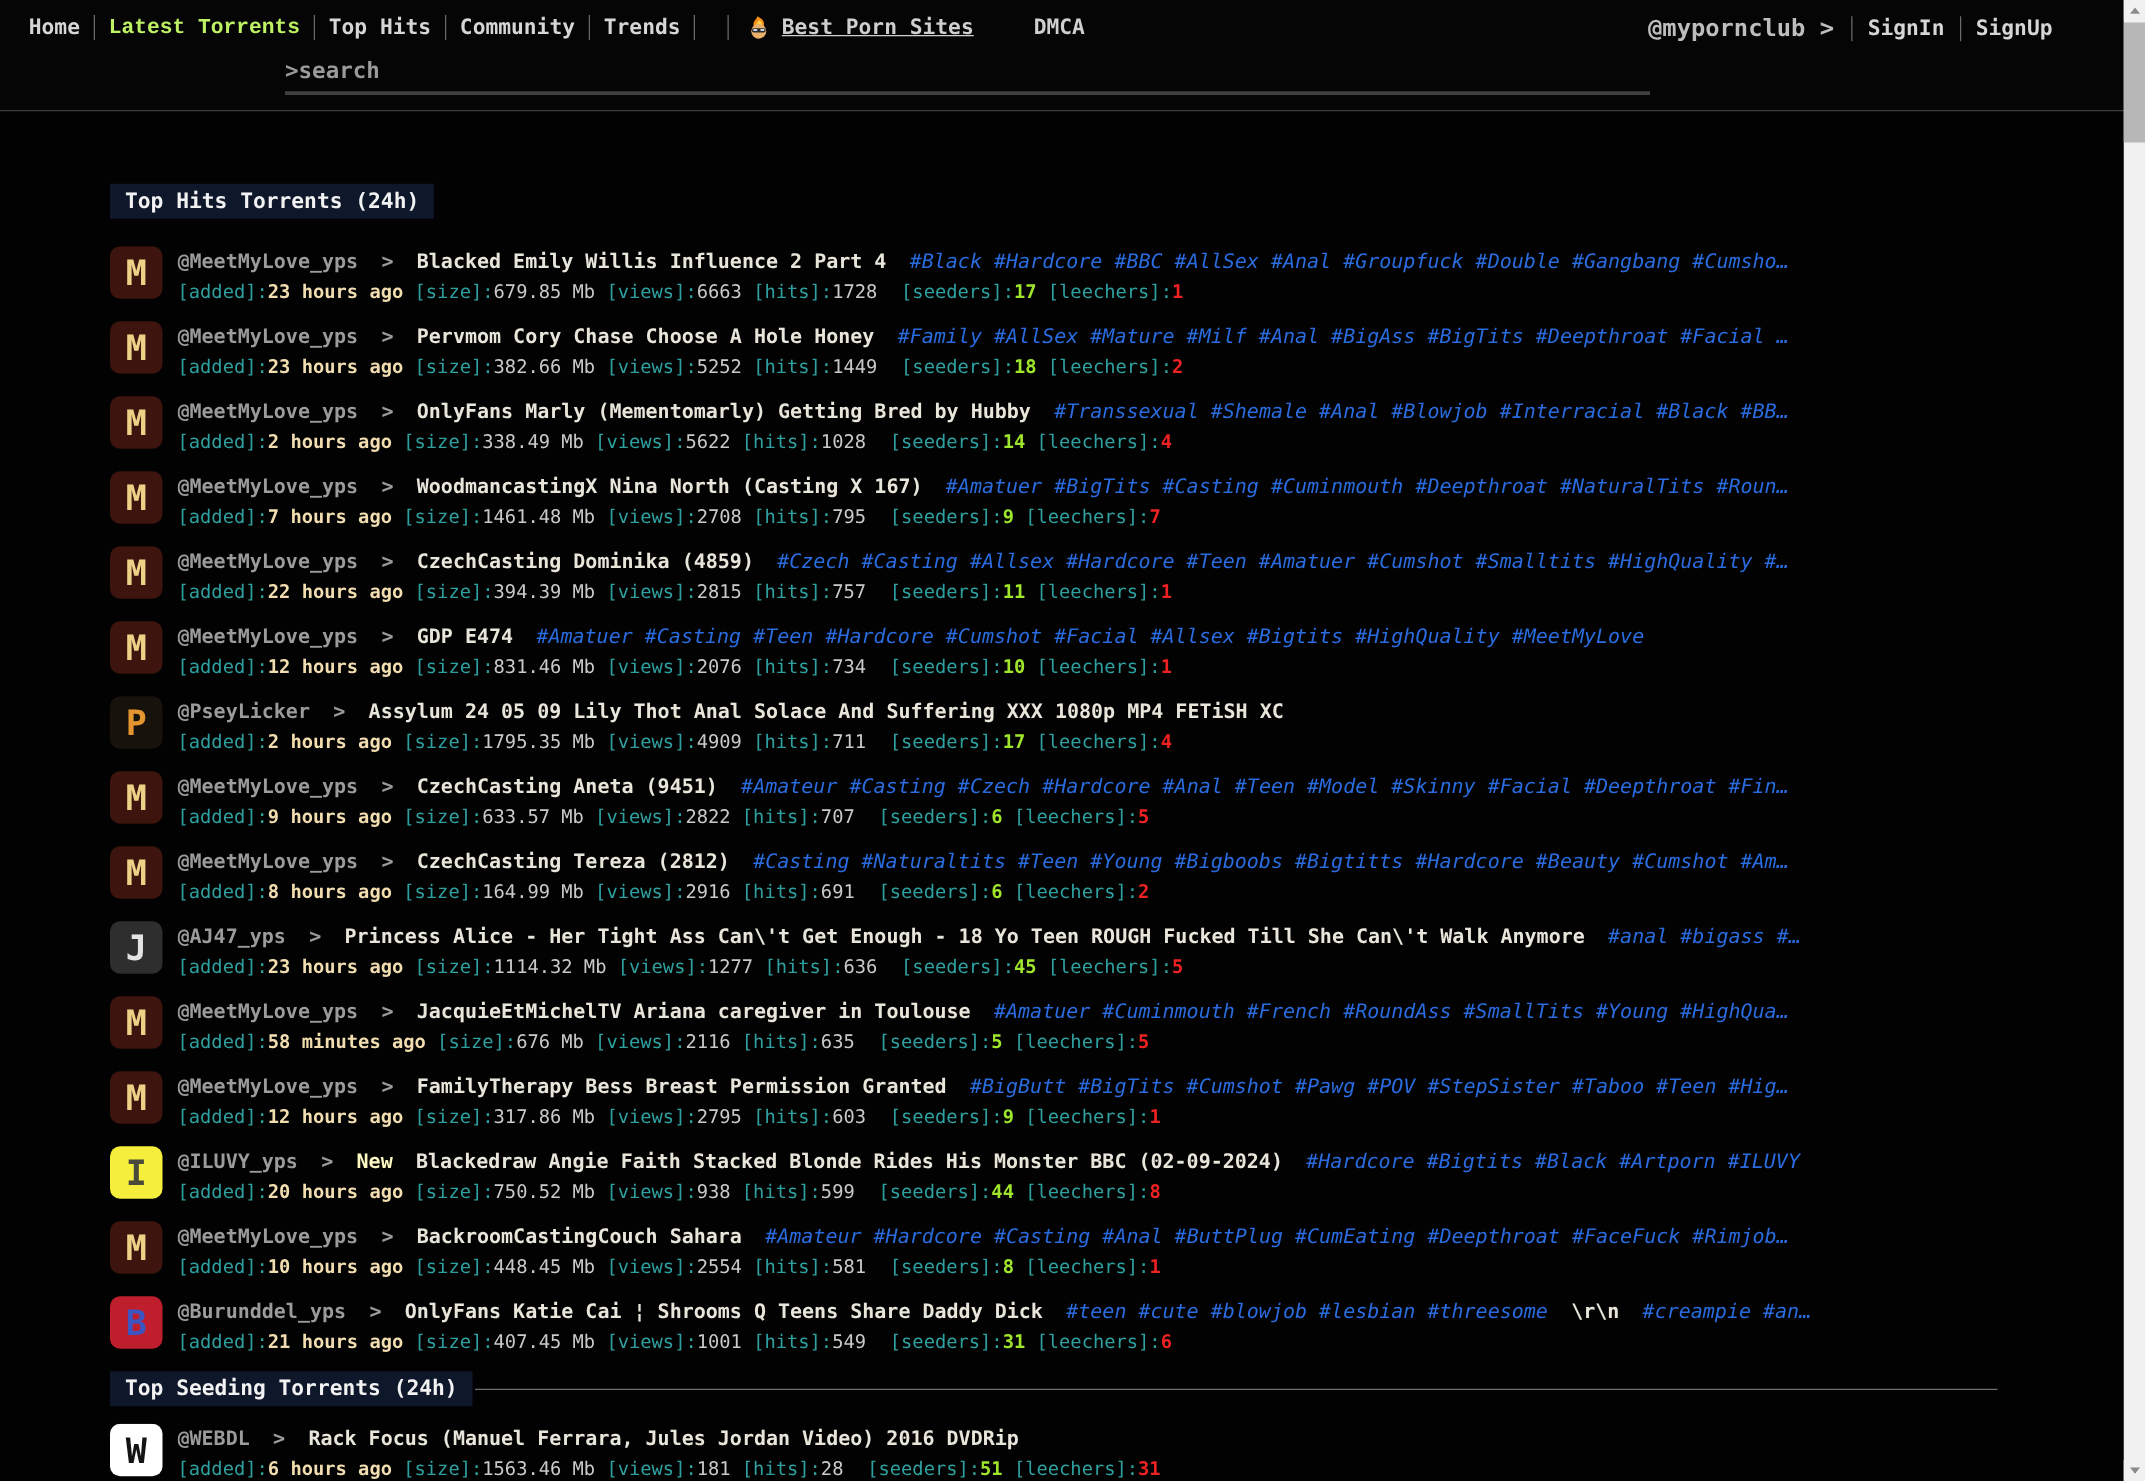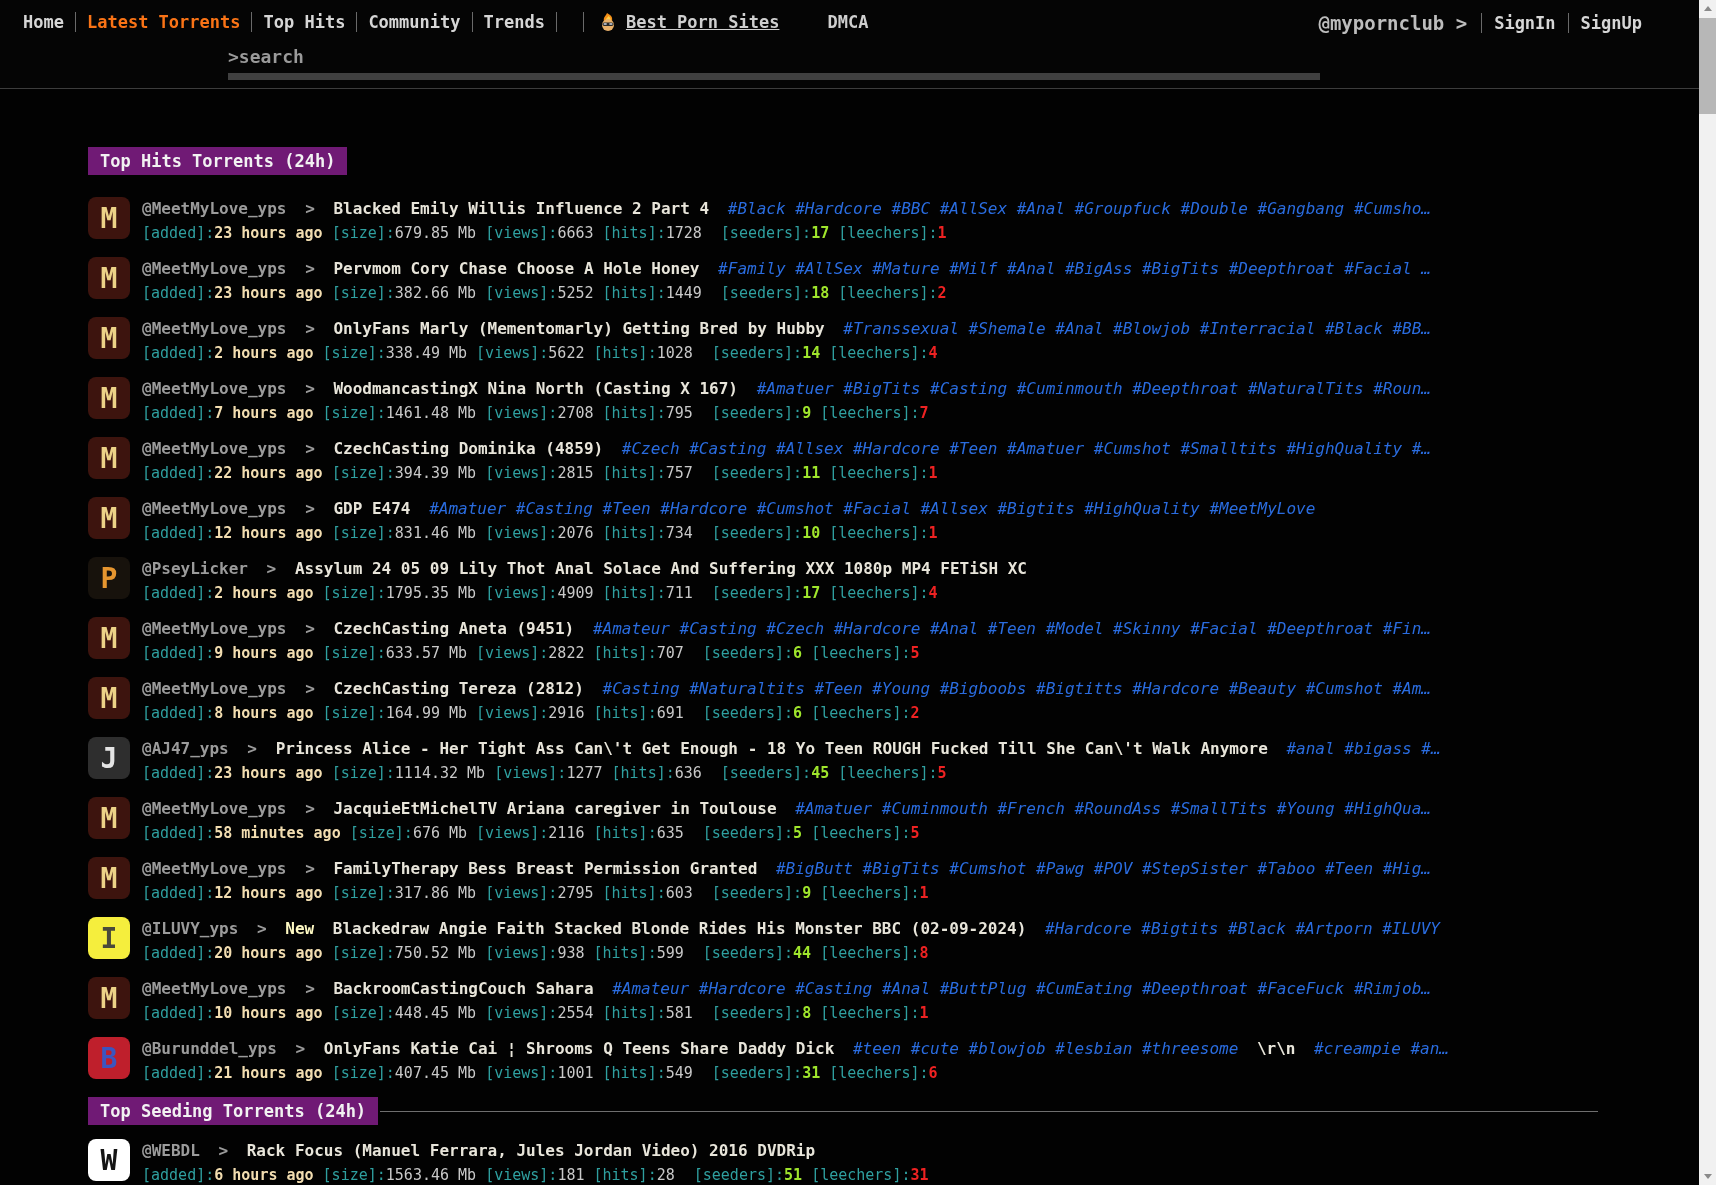--- a/index.html
+++ b/index.html
@@ -5,39 +5,39 @@
   html,body{margin:0;padding:0;background:#020202;}
   body{
     width:1716px;height:1185px;overflow:hidden;position:relative;
     font-family:"DejaVu Sans Mono","Liberation Mono",monospace;
     -webkit-font-smoothing:antialiased;
   }
   
   .header{position:relative;height:88px;border-bottom:1px solid #3d3d3d;background:#050505;}
   .nav{position:absolute;top:8px;left:12px;display:flex;align-items:center;height:28px;}
   .nav-item{color:#d6d6d6;font-size:17px;font-weight:700;padding:0 11px;cursor:pointer;white-space:nowrap;}
-  .nav-item.active{color:#f97316;}
+  .nav-item.active{color:#bef264;font-family:Liberation Mono, monospace;}
   .vbar{width:1px;height:20px;background:#6a6a6a;}
   .promo{display:flex;align-items:center;margin-left:26px;}
   .promo-link{color:#cfcfcf;font-size:17px;font-weight:700;text-decoration:underline;margin-left:8px;cursor:pointer;white-space:nowrap;}
   .dmca{color:#cfcfcf;font-size:17px;font-weight:700;margin-left:48px;cursor:pointer;}
   .account-block{position:absolute;top:12px;right:62px;display:flex;align-items:center;}
   .account{color:#bdbdbd;font-size:19px;font-weight:700;margin-right:14px;cursor:pointer;white-space:nowrap;}
   .auth-link{color:#d6d6d6;font-size:17px;font-weight:700;padding:0 12px;cursor:pointer;}
   .search-wrap{position:absolute;top:44px;left:228px;width:1092px;}
   .search-input{
-    width:100%;background:transparent;border:none;border-bottom:7px solid #404040;outline:none;
+    width:100%;background:transparent;border:none;border-bottom:3px solid #404040;outline:none;
     color:#bdbdbd;font-family:inherit;font-size:18px;font-weight:700;padding:2px 0 6px 0;
   }
   .search-input::placeholder{color:#9a9a9a;opacity:1;}
   
   .content{padding:58px 0 0 88px;}
   .section-head{display:flex;align-items:center;position:relative;width:1510px;}
   .badge{
-    display:inline-block;background:#701a75;color:#f2f2f2;font-size:17px;font-weight:700;
+    display:inline-block;background:#0f172a;color:#f2f2f2;font-size:17px;font-weight:700;
     padding:4px 12px;white-space:nowrap;position:relative;z-index:2;
   }
   .hrline{flex:1 1 auto;height:1px;background:#6e6e6e;margin-left:2px;}
   .rows{margin-top:22px;width:1500px;overflow:hidden;}
   .rows-bottom{margin-top:14px;}
   .row{display:flex;margin-bottom:13px;}
   .avatar{
     width:42px;height:42px;border-radius:8px;flex:0 0 42px;margin-right:12px;
     display:flex;align-items:center;justify-content:center;
     font-size:28px;font-weight:700;cursor:pointer;

